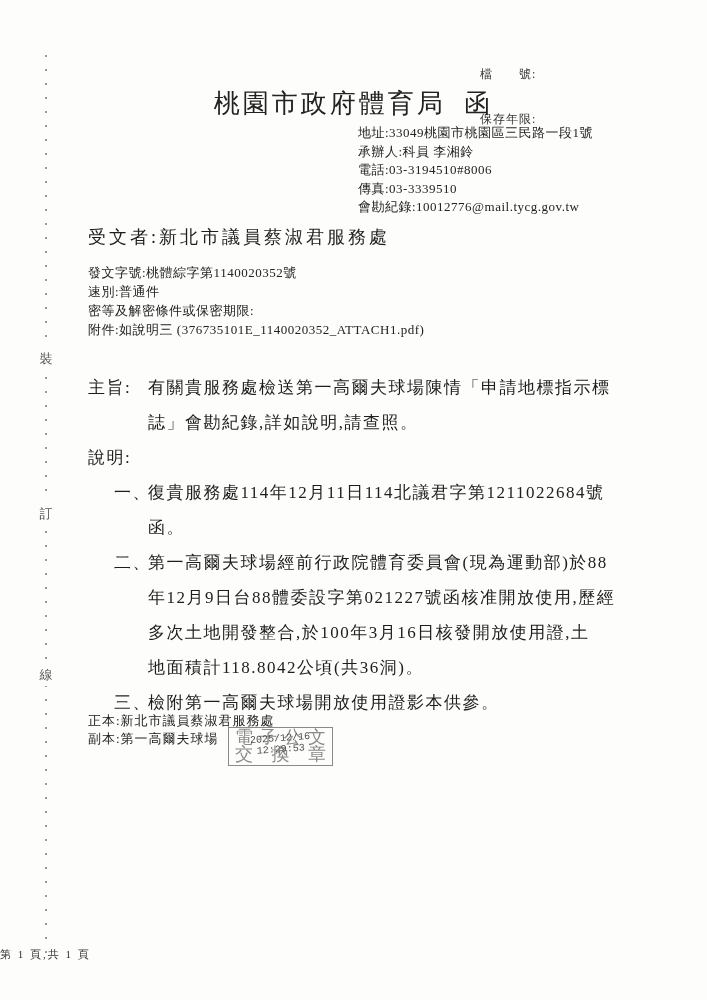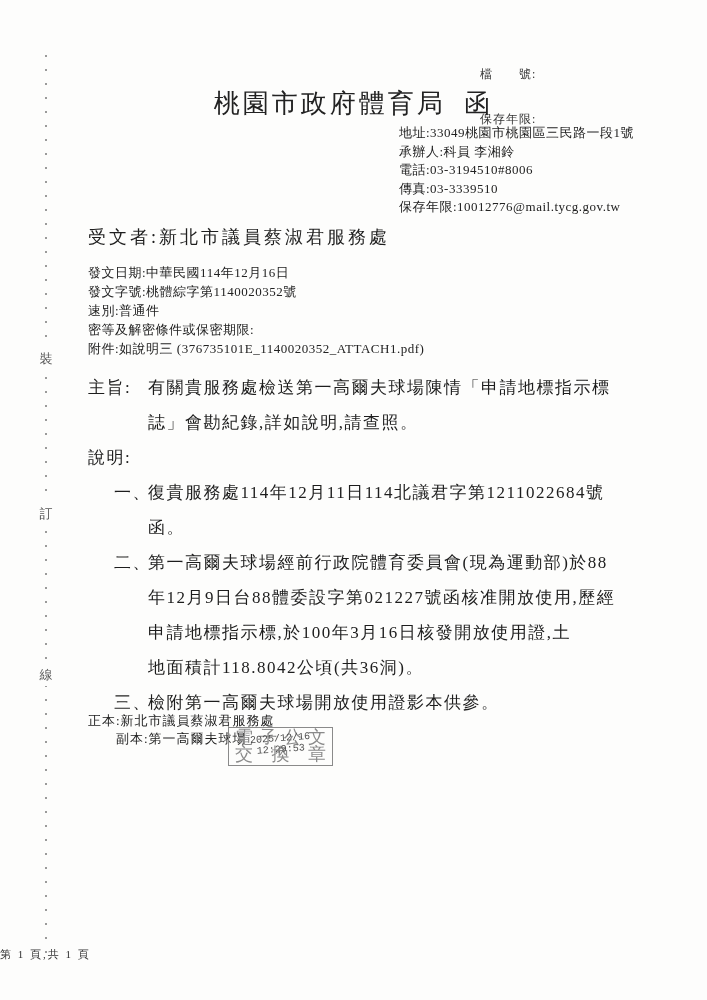--- a/index.html
+++ b/index.html
@@ -57,21 +57,20 @@
     font-family: Liberation Mono, monospace;
   }
 
   .sender-block {
     position: absolute;
     left: 358px; top: 124px;
     font-size: 13px;
     line-height: 18.5px;
     letter-spacing: 0.5px;
     color: #222;
-    margin-left: 41px;
   }
 
   .recipient {
     position: absolute;
     left: 88px; top: 225px;
     font-size: 18px;
     letter-spacing: 3px;
     color: #1e1e1e;
   }
 
@@ -98,21 +97,20 @@
   .item-first { padding-left: 26px; }
   .item-num { display: inline-block; width: 34px; }
 
   .copies-block {
     position: absolute;
     left: 88px; top: 712px;
     font-size: 13px;
     line-height: 17.5px;
     letter-spacing: 1px;
     color: #222;
-    text-align: center;
   }
 
   
   .stamp {
     position: absolute;
     left: 228px; top: 727px;
     width: 105px; height: 39px;
     border: 1.5px solid #8a8a8a;
     color: #8a8a8a;
     padding: 1px 6px;
@@ -162,27 +160,26 @@
     <div>保存年限:</div>
   </div>
 
   <div class="doc-title">桃園市政府體育局 函</div>
 
   <div class="sender-block">
     <div>地址:33049桃園市桃園區三民路一段1號</div>
     <div>承辦人:科員 李湘鈴</div>
     <div>電話:03-3194510#8006</div>
     <div>傳真:03-3339510</div>
-    <div>保存年限:10012776@mail.tycg.gov.tw</div>
+    <div>會勘紀錄:10012776@mail.tycg.gov.tw</div>
   </div>
 
   <div class="recipient">受文者:新北市議員蔡淑君服務處</div>
 
   <div class="meta-block">
-    <div>發文日期:中華民國114年12月16日</div>
     <div>發文字號:桃體綜字第1140020352號</div>
     <div>速別:普通件</div>
     <div>密等及解密條件或保密期限:</div>
     <div>附件:如說明三 (376735101E_1140020352_ATTACH1.pdf)</div>
   </div>
 
   <div class="body-block">
     <div class="body-line">
       <span class="label-inline">主旨:</span><span>有關貴服務處檢送第一高爾夫球場陳情「申請地標指示標</span>
     </div>
@@ -192,21 +189,21 @@
 
     <div class="body-line item-first">
       <span class="item-num">一、</span><span>復貴服務處114年12月11日114北議君字第1211022684號</span>
     </div>
     <div class="body-line cont">函。</div>
 
     <div class="body-line item-first">
       <span class="item-num">二、</span><span>第一高爾夫球場經前行政院體育委員會(現為運動部)於88</span>
     </div>
     <div class="body-line cont">年12月9日台88體委設字第021227號函核准開放使用,歷經</div>
-    <div class="body-line cont">申請地標指示標,於100年3月16日核發開放使用證,土</div>
+    <div class="body-line cont">多次土地開發整合,於100年3月16日核發開放使用證,土</div>
     <div class="body-line cont">地面積計118.8042公頃(共36洞)。</div>
 
     <div class="body-line item-first">
       <span class="item-num">三、</span><span>檢附第一高爾夫球場開放使用證影本供參。</span>
     </div>
   </div>
 
   <div class="copies-block">
     <div>正本:新北市議員蔡淑君服務處</div>
     <div>副本:第一高爾夫球場</div>

